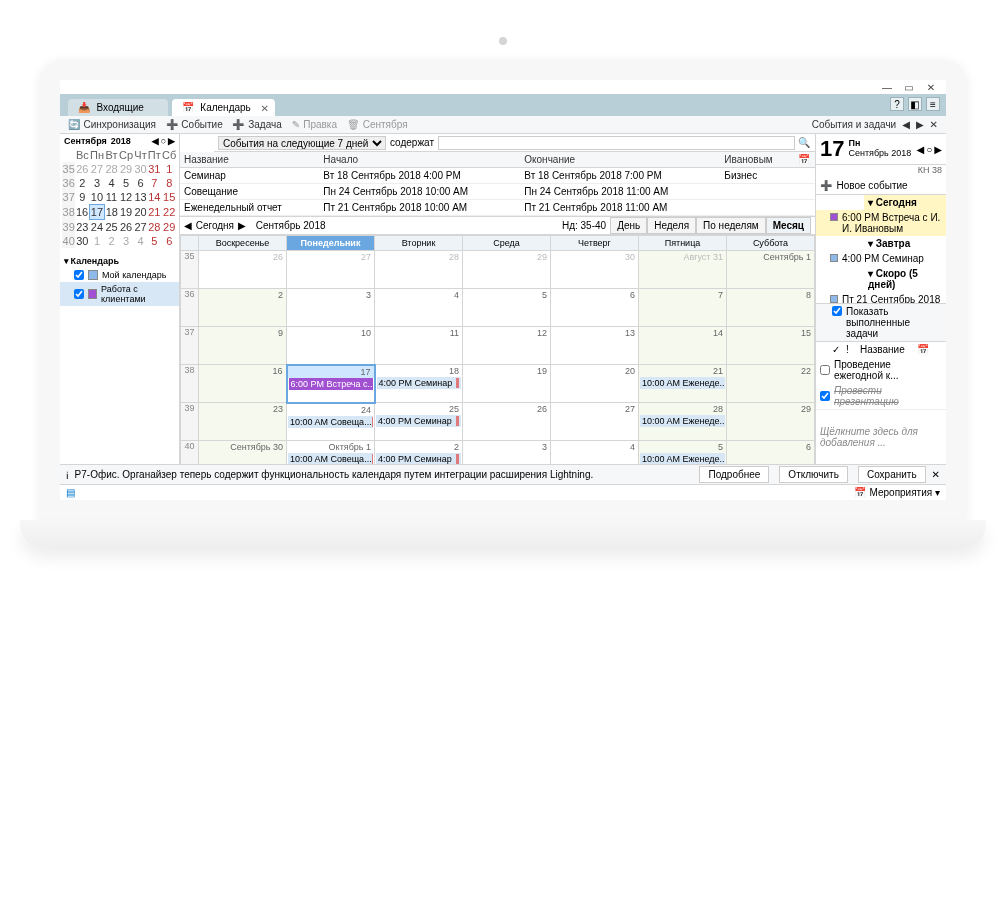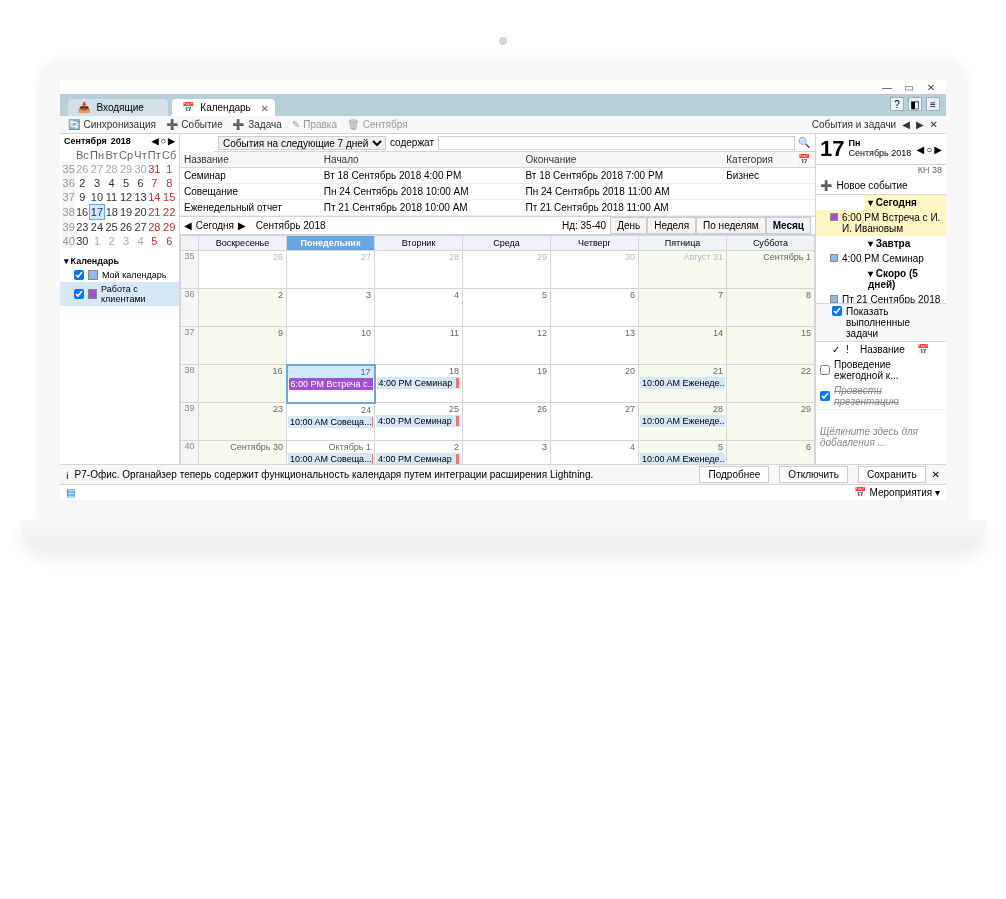--- a/index.html
+++ b/index.html
@@ -241,21 +241,21 @@
             <input type="text" style="">
             <span class="search-ic">🔍</span>
           </div>
           <div class="event-table">
             <table id="ev-table">
                 <tbody>
                   <tr>
                     <th>Название</th>
                     <th>Начало</th>
                     <th>Окончание</th>
-                    <th>Категория</th>
+                    <th>Ивановым</th>
                     <th style="width:14px">📅</th>
                   </tr>
                   <tr>
                     <td>Семинар</td>
                     <td>Вт 18 Сентябрь 2018 4:00 PM</td>
                     <td>Вт 18 Сентябрь 2018 7:00 PM</td>
                     <td>Бизнес</td>
                     <td></td>
                   </tr>
                   <tr>

